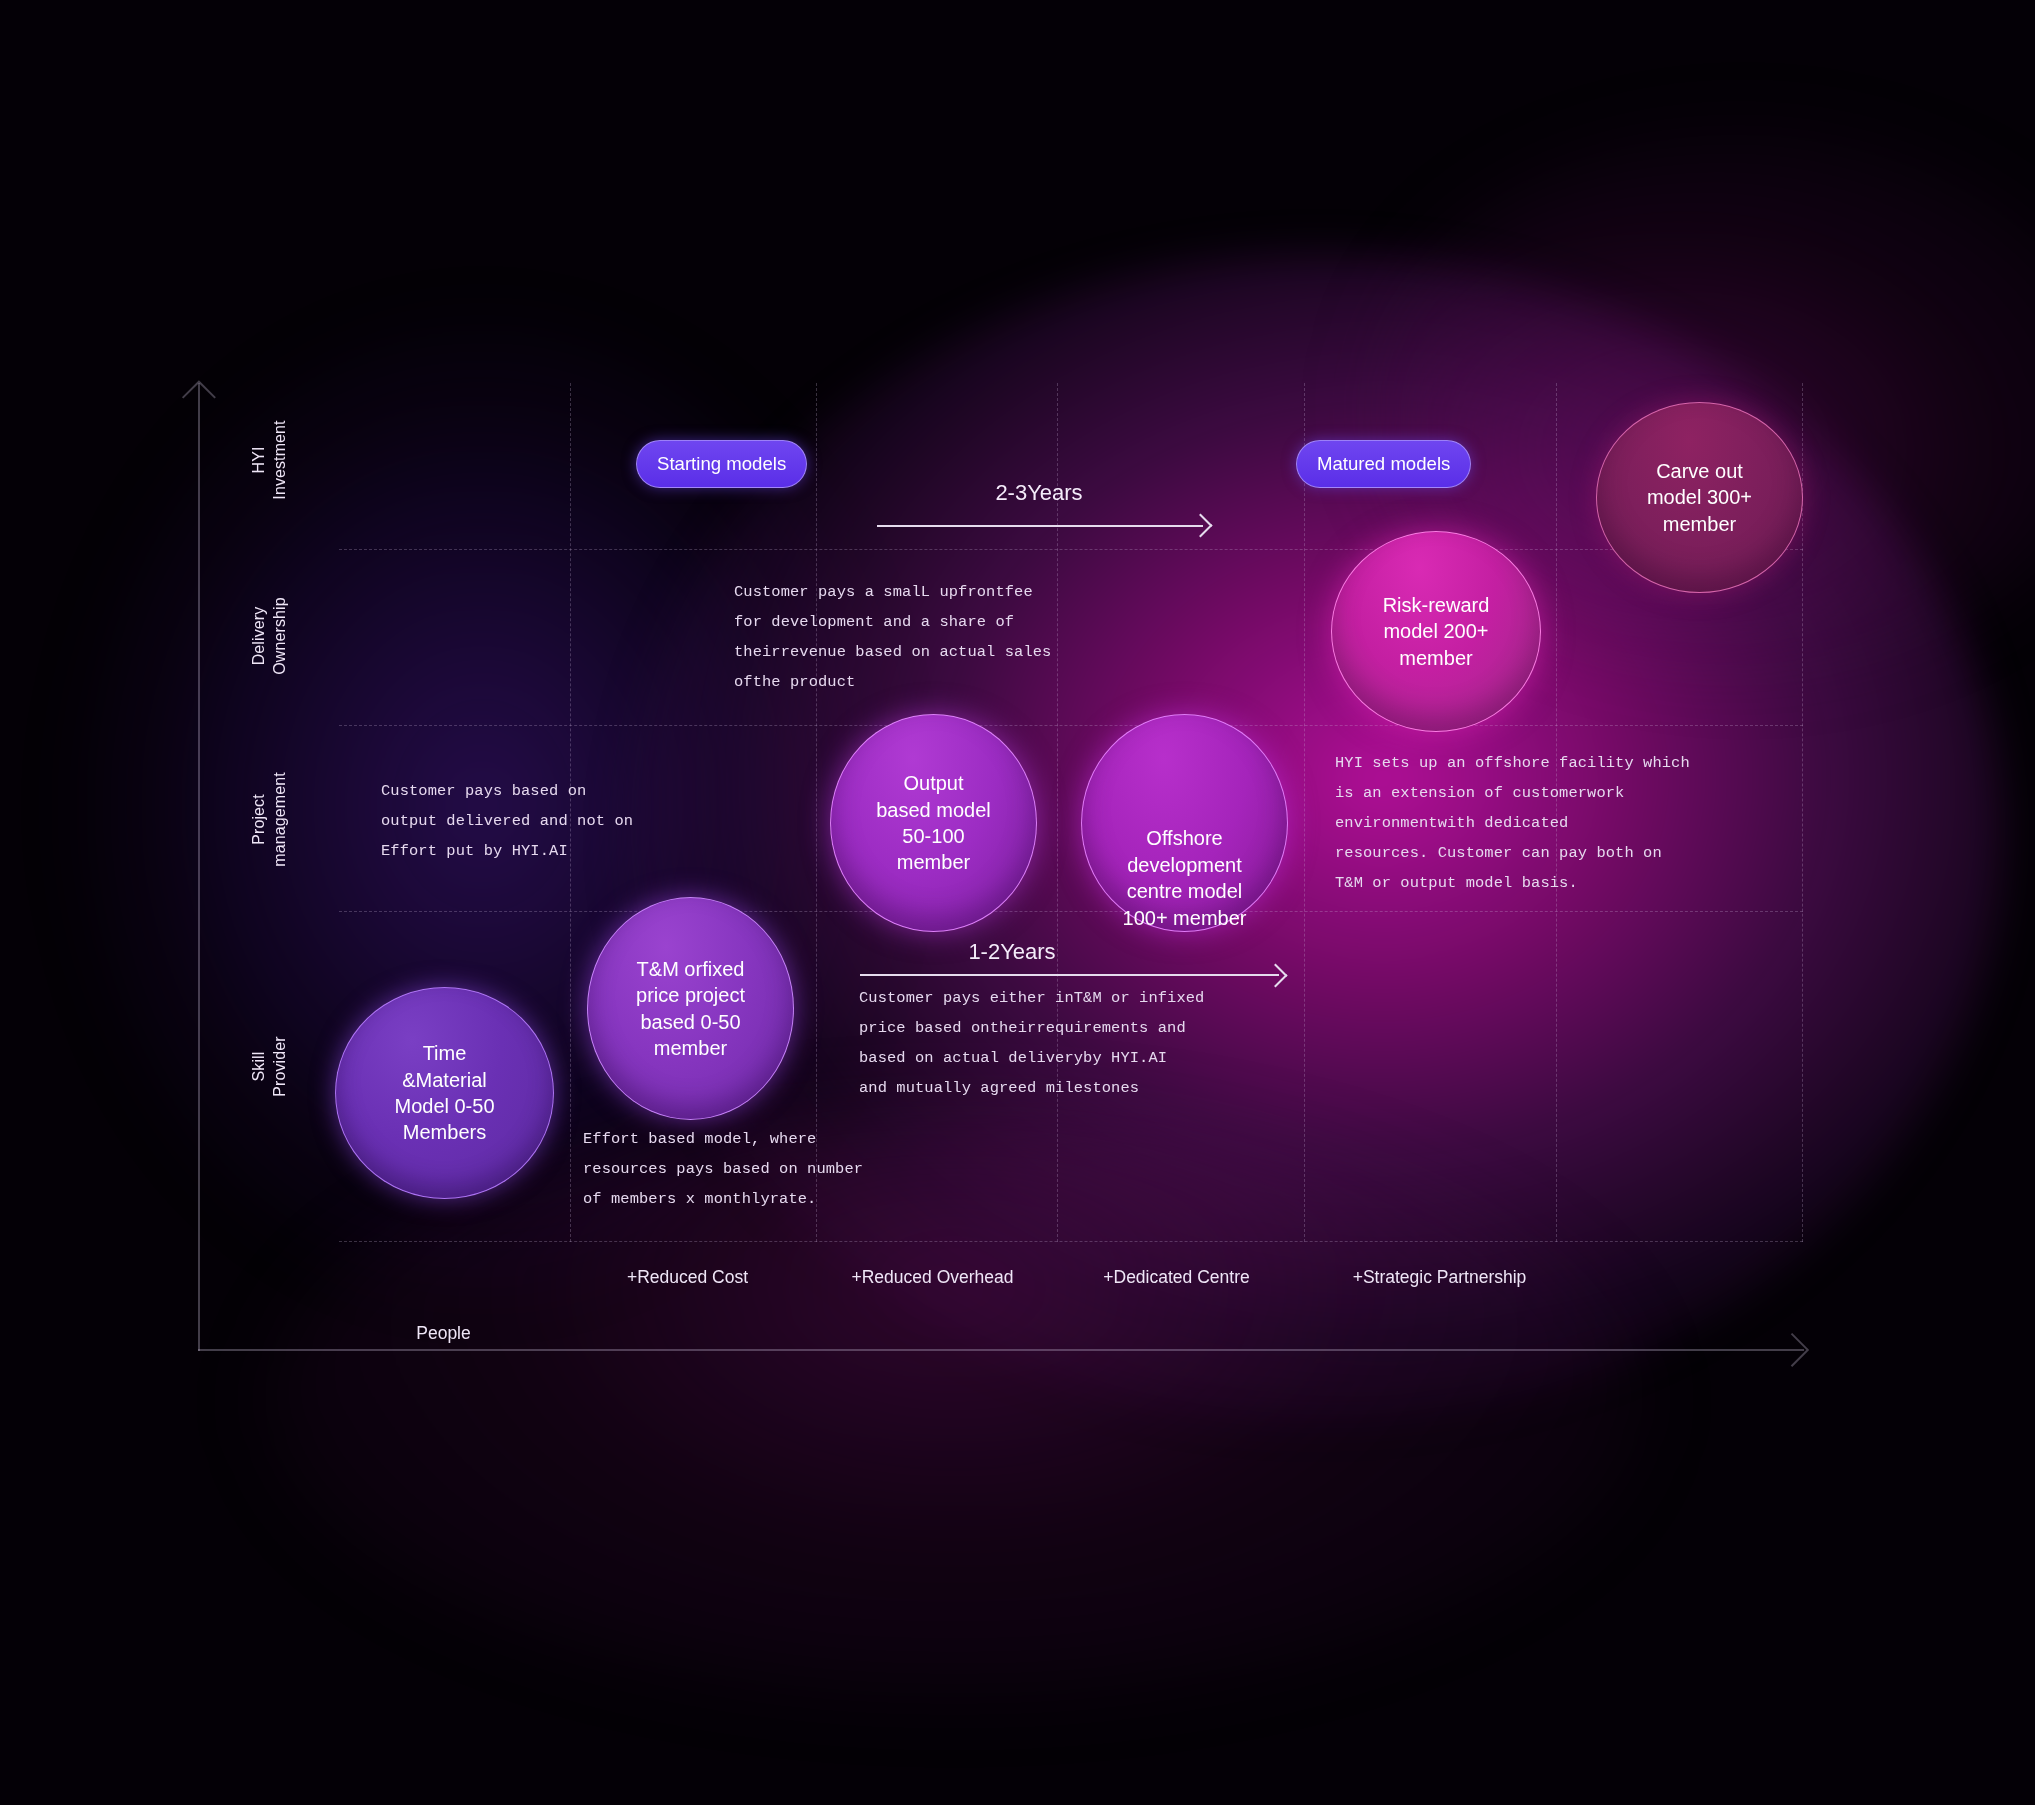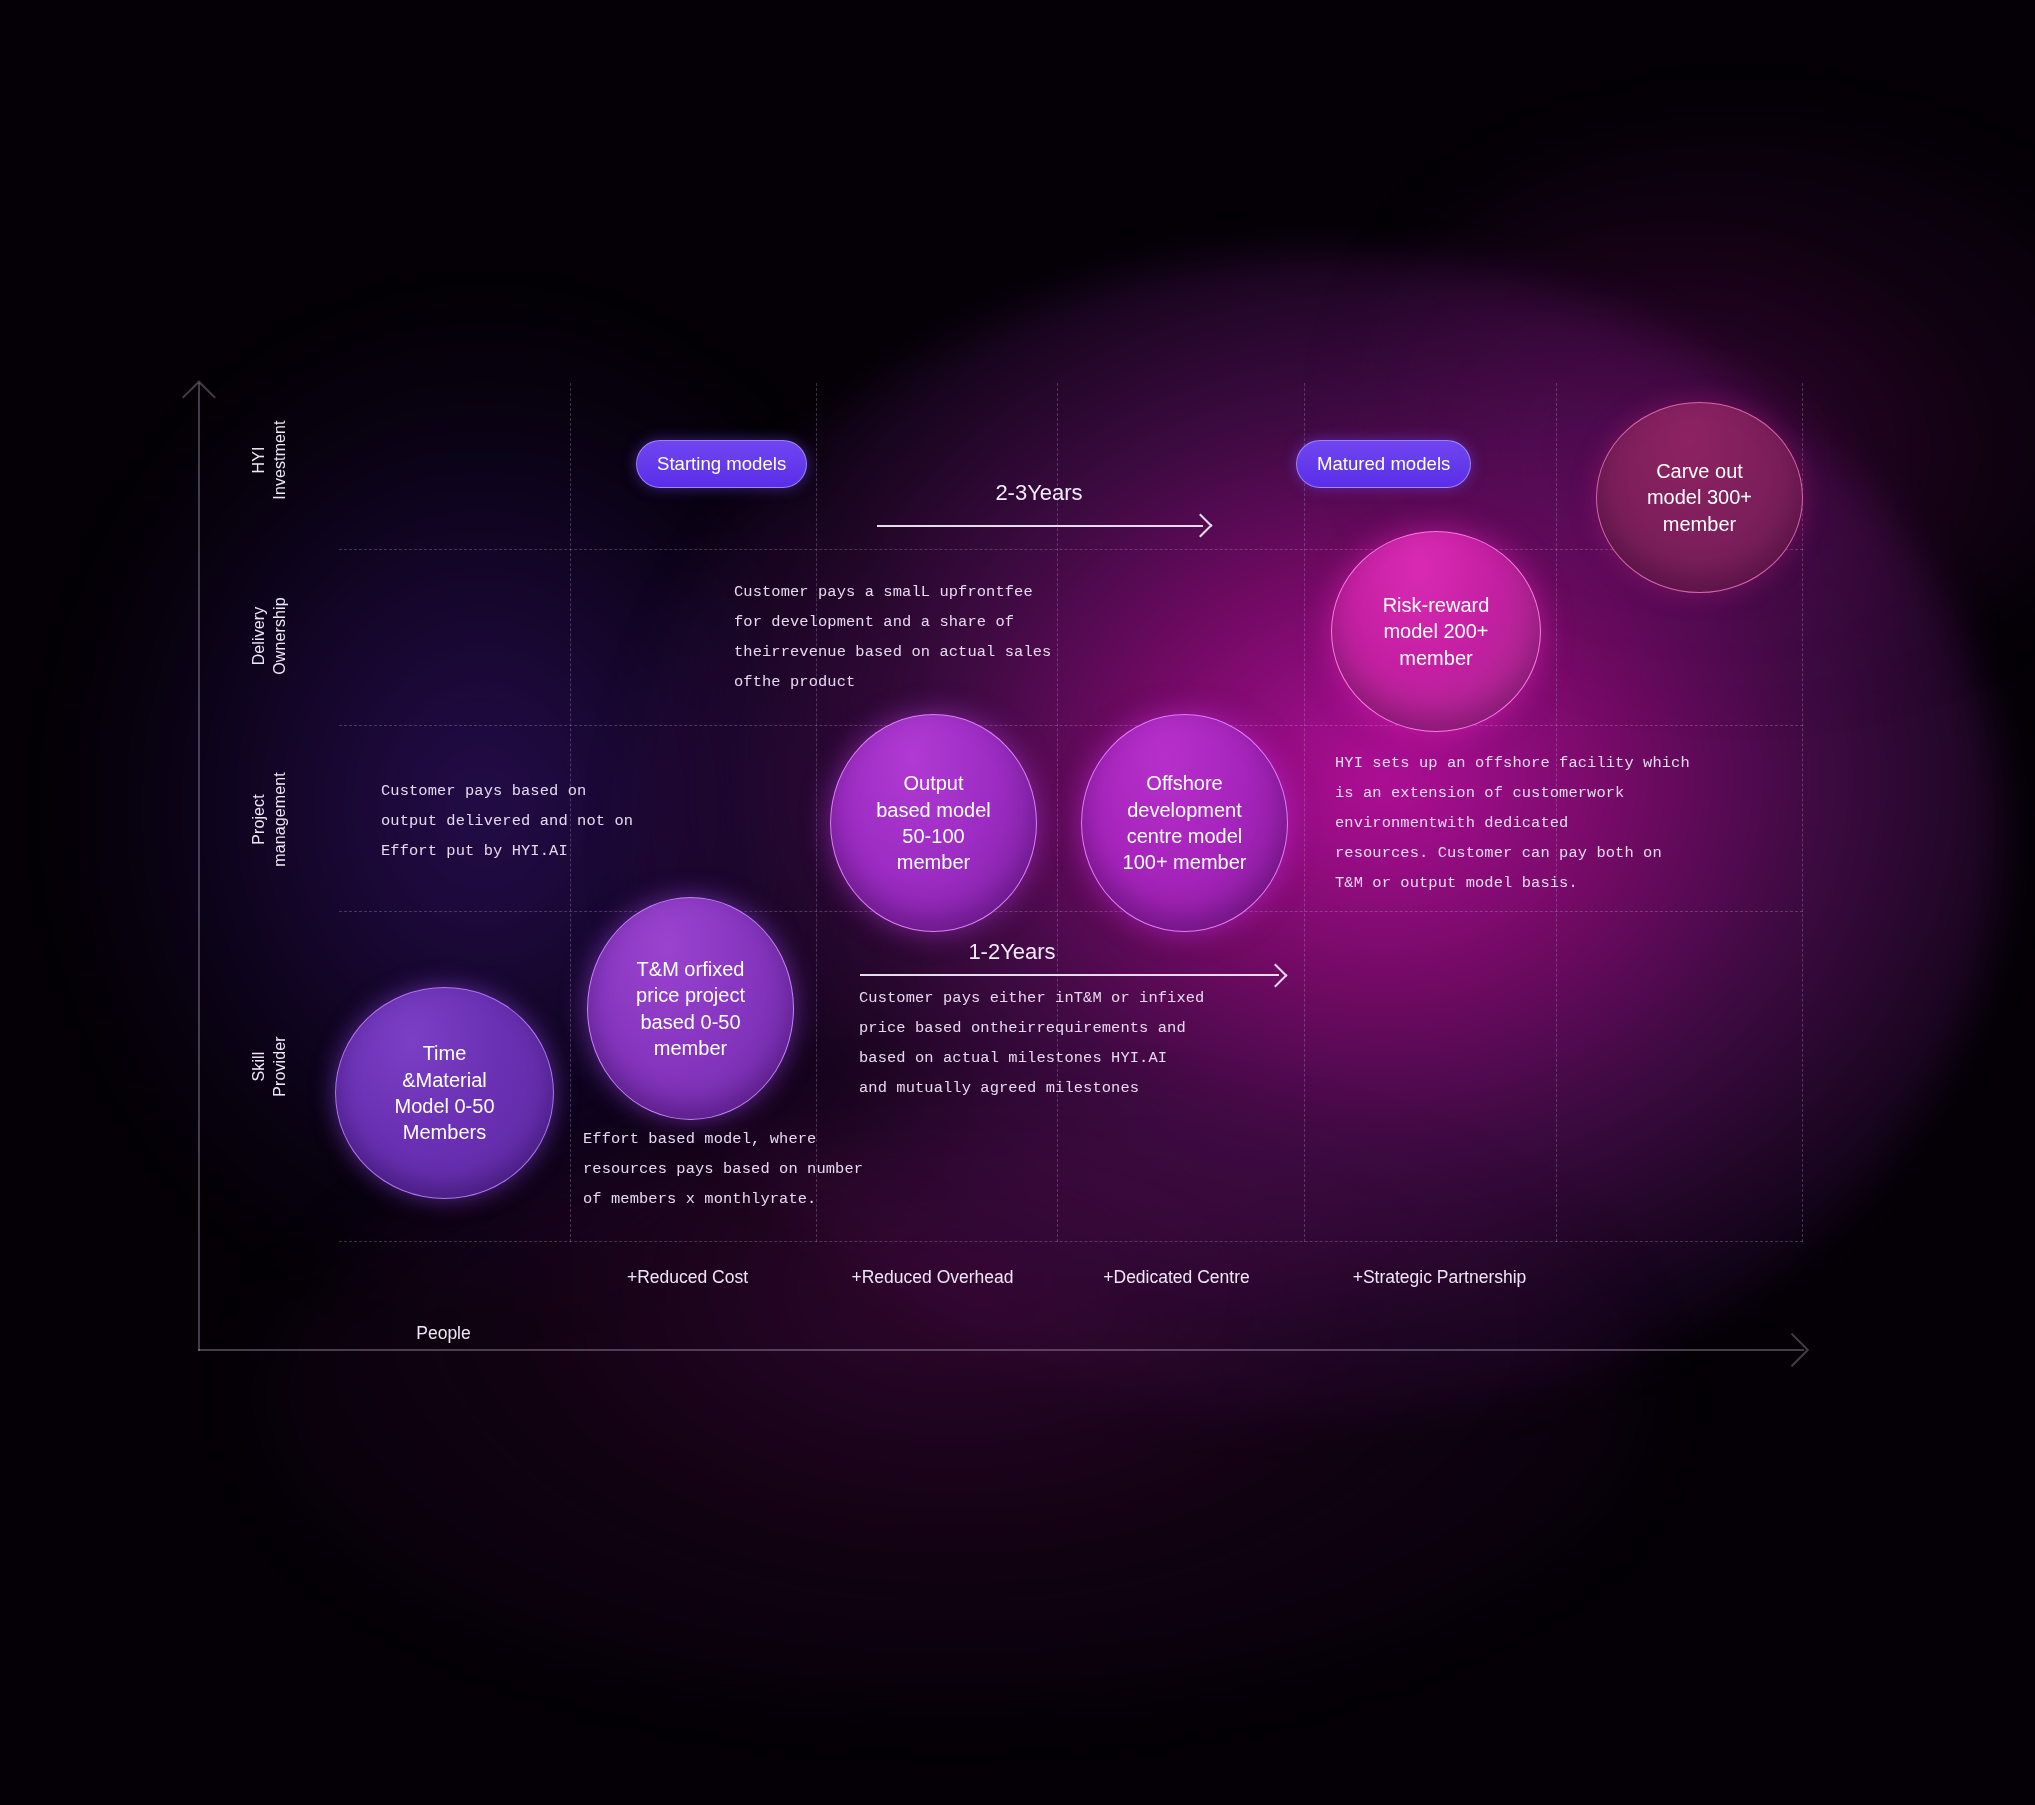--- a/index.html
+++ b/index.html
@@ -299,21 +299,21 @@
 
   <div class="bubble b-output" style="left:830px; top:714px; width:207px; height:218px; font-size:20px;">
     <div>
       <span>Output</span>
       <span>based model</span>
       <span>50-100</span>
       <span>member</span>
     </div>
   </div>
 
-  <div class="bubble b-offshore" style="left:1081px; top:714px; width:207px; height:218px; font-size:20px;">
+  <div class="bubble b-offshore" style="left:1081px; top:714px; width:207px; height:218px; font-size:20px;align-items:flex-end;">
     <div>
       <span>Offshore</span>
       <span>development</span>
       <span>centre model</span>
       <span>100+ member</span>
     </div>
   </div>
 
   <div class="bubble b-risk" style="left:1331px; top:531px; width:210px; height:201px; font-size:20px;">
     <div>
@@ -348,21 +348,21 @@
 
   <div class="note" style="left:381px; top:776px; width:276px;">
     <div>Customer pays based on</div>
     <div>output delivered and not on</div>
     <div>Effort put by HYI.AI</div>
   </div>
 
   <div class="note" style="left:859px; top:983px; width:371px;">
     <div>Customer pays either inT&amp;M or infixed</div>
     <div>price based ontheirrequirements and</div>
-    <div>based on actual milestones HYI.AI</div>
+    <div>based on actual deliveryby HYI.AI</div>
     <div>and mutually agreed milestones</div>
   </div>
 
   <div class="note" style="left:583px; top:1124px; width:318px;">
     <div>Effort based model, where</div>
     <div>resources pays based on number</div>
     <div>of members x monthlyrate.</div>
   </div>
 
 </div>

